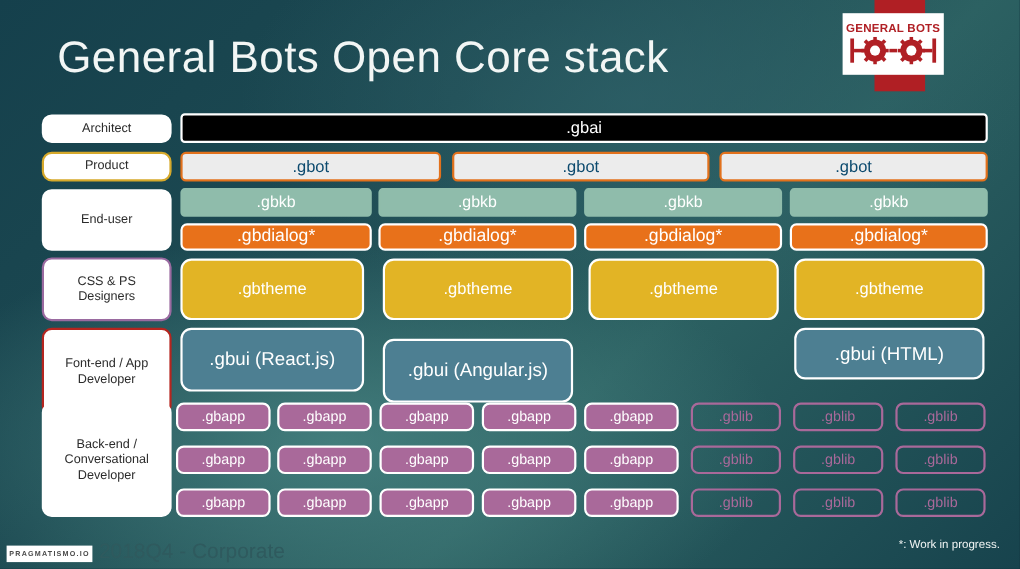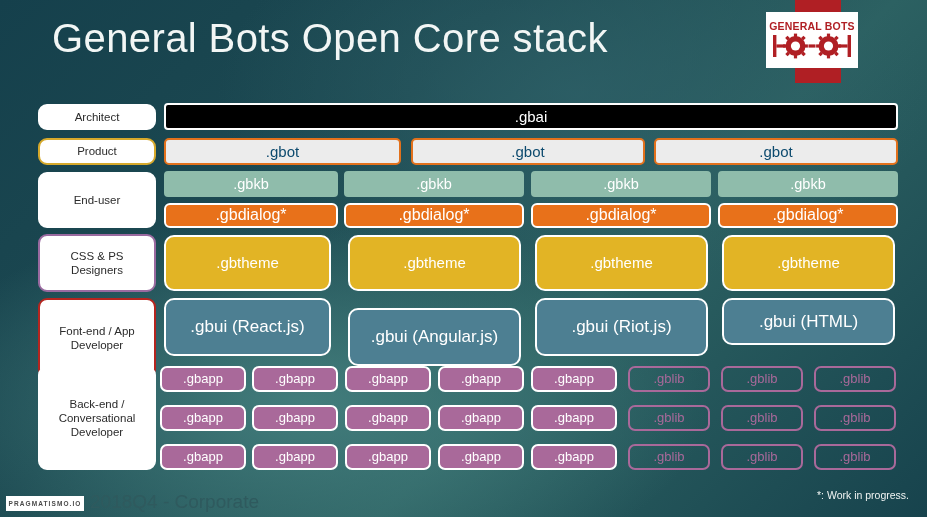--- a/index.html
+++ b/index.html
@@ -20,21 +20,21 @@
       radial-gradient(ellipse 70% 60% at 33% 78%, rgba(72,132,130,0.85) 0%, rgba(72,132,130,0.0) 62%),
       radial-gradient(ellipse 55% 55% at 62% 18%, rgba(46,96,104,0.75) 0%, rgba(46,96,104,0.0) 70%),
       linear-gradient(135deg, #15404c 0%, #1d4a52 35%, #2c6162 62%, #17434d 100%);
     overflow: hidden;
   }
 
   
   .title {
     position: absolute;
     left: 52px;
-    top: 16px;
+    top: 30px;
     font-size: 40px;
     font-weight: 300;
     letter-spacing: 0.4px;
     color: #f2f6f5;
     white-space: nowrap;
   }
 
   .logo-bar {
     position: absolute;
     left: 795px;
@@ -270,21 +270,20 @@
   <div class="box gbdialog" style="left:531px;top:203px;width:180px;height:25px;">.gbdialog*</div>
   <div class="box gbdialog" style="left:718px;top:203px;width:180px;height:25px;">.gbdialog*</div>
 
   <div class="box gbtheme" style="left:164px;top:235px;width:167px;height:56px;">.gbtheme</div>
   <div class="box gbtheme" style="left:348px;top:235px;width:173px;height:56px;">.gbtheme</div>
   <div class="box gbtheme" style="left:535px;top:235px;width:173px;height:56px;">.gbtheme</div>
   <div class="box gbtheme" style="left:722px;top:235px;width:173px;height:56px;">.gbtheme</div>
 
   <div class="box gbui" style="left:164px;top:298px;width:167px;height:58px;">.gbui (React.js)</div>
   <div class="box gbui" style="left:348px;top:308px;width:173px;height:58px;">.gbui (Angular.js)</div>
-  <div class="box gbui" style="left:535px;top:298px;width:173px;height:58px;">.gbui (Riot.js)</div>
   <div class="box gbui" style="left:722px;top:298px;width:173px;height:47px;">.gbui (HTML)</div>
 
   <div class="box gbapp" style="left:160px;top:366px;width:86px;height:26px;">.gbapp</div>
   <div class="box gbapp" style="left:252px;top:366px;width:86px;height:26px;">.gbapp</div>
   <div class="box gbapp" style="left:345px;top:366px;width:86px;height:26px;">.gbapp</div>
   <div class="box gbapp" style="left:438px;top:366px;width:86px;height:26px;">.gbapp</div>
   <div class="box gbapp" style="left:531px;top:366px;width:86px;height:26px;">.gbapp</div>
 
   <div class="box gbapp" style="left:160px;top:405px;width:86px;height:26px;">.gbapp</div>
   <div class="box gbapp" style="left:252px;top:405px;width:86px;height:26px;">.gbapp</div>

